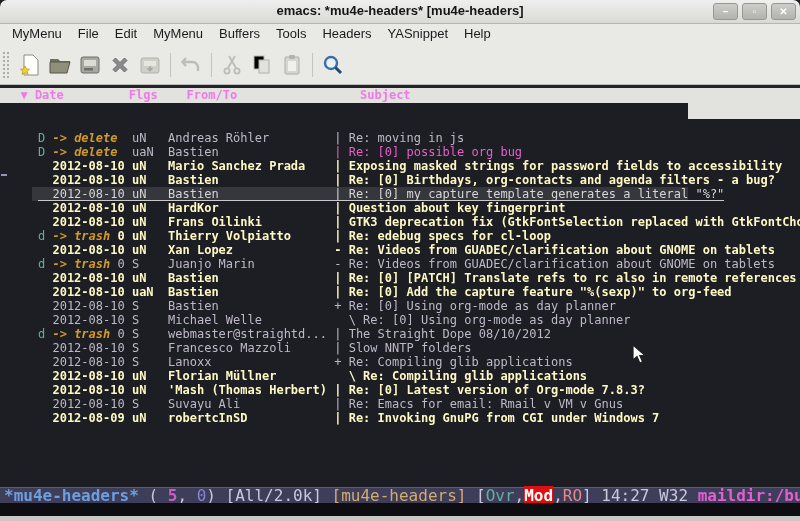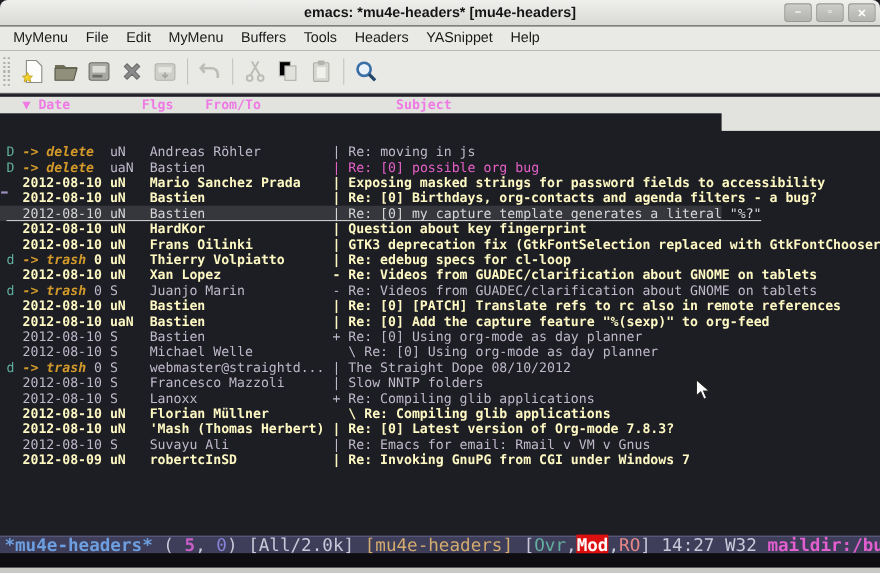--- a/index.html
+++ b/index.html
@@ -28,21 +28,21 @@
     background-size:2px 100%,2px 100%;background-position:0 0,4px 0;background-repeat:no-repeat;}
   .tool-btn{width:26px;height:28px;display:flex;align-items:center;justify-content:center;margin:0 2px;}
   .tool-sep{width:1px;height:24px;background:#c4c4bf;margin:0 5px;}
   
   .divider{position:absolute;left:0;top:85px;width:800px;height:3px;background:#23232a;}
   .headerline{position:absolute;left:0;top:88px;width:800px;height:31px;background:#e2e2df;
     font-family:"DejaVu Sans Mono",monospace;font-size:12px;line-height:15px;font-weight:bold;
     color:#ee7ae4;white-space:pre;padding-left:6px;box-sizing:border-box;}
   
   .content{position:absolute;left:0;top:103px;width:656px;height:384px;background:#1d1d24;
-    font-family:"DejaVu Sans Mono",monospace;font-size:12px;line-height:14px;white-space:pre;}
+    font-family:"DejaVu Sans Mono",monospace;font-size:12px;line-height:14px;white-space:pre;padding-left:32px;}
   .row{height:14px;padding-left:6px;}
   .row.hl{background:#36363d;}
   .row.hl .uline{display:inline-block;border-bottom:1px solid #c9c9c9;height:13px;}
   .s-mark{color:#5fb09a;}
   .s-action{color:#d29a2a;font-style:italic;font-weight:bold;}
   .s-normal{color:#bfb9c9;}
   .s-unread{color:#fef9c3;font-weight:bold;margin-top:24px;}
   .s-pink{color:#e561c8;}
   .s-hl{color:#d6d6d6;}
   .end-marker{color:#cf9326;font-style:italic;padding-left:6px;height:14px;}

